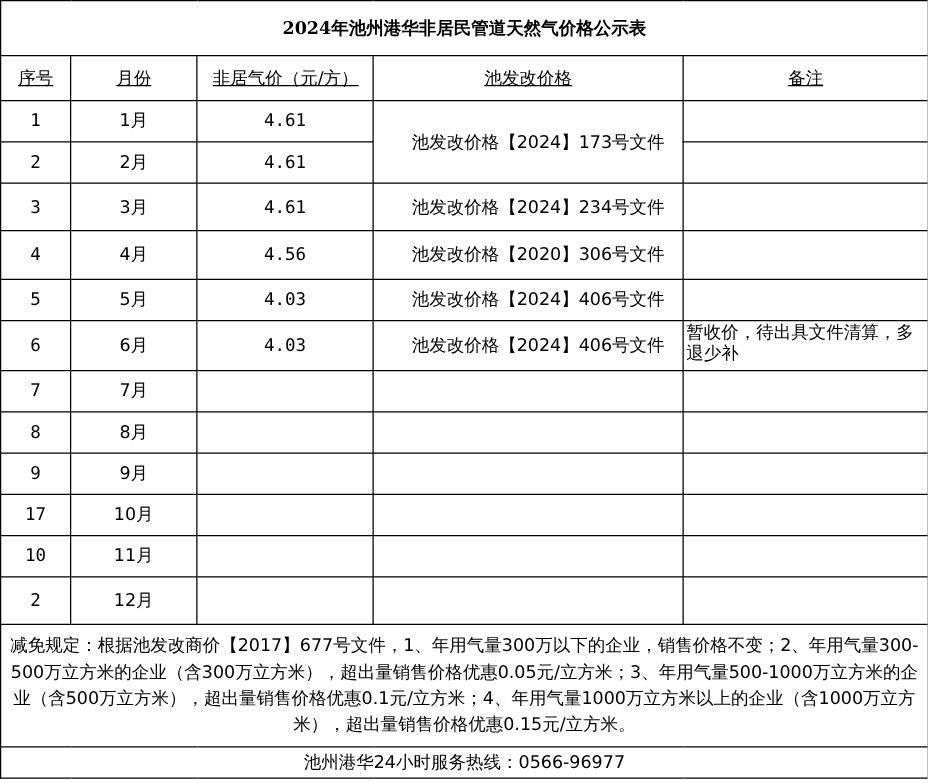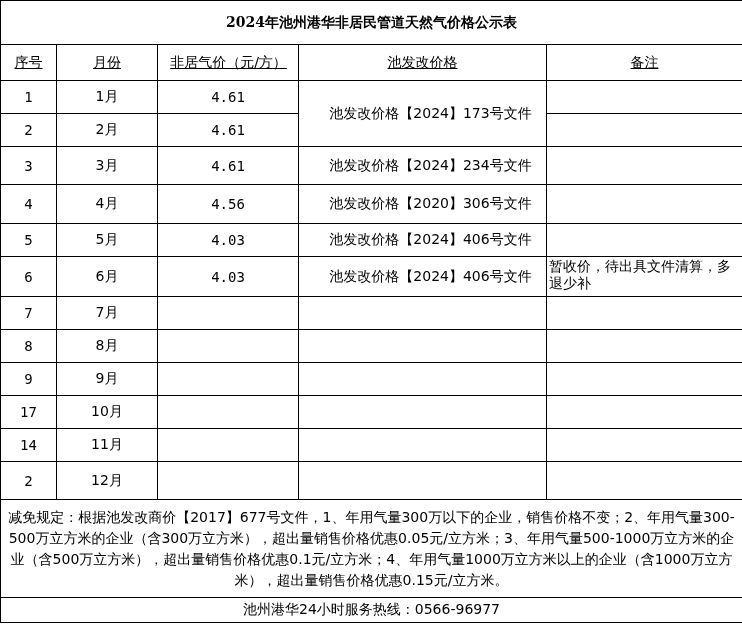--- a/index.html
+++ b/index.html
@@ -102,21 +102,21 @@
         <td></td>
       </tr>
       <tr style="height:33px">
         <td class="num">17</td>
         <td>10月</td>
         <td class="num"></td>
         <td class="doc"></td>
         <td></td>
       </tr>
       <tr style="height:33px">
-        <td class="num">14</td>
+        <td class="num">10</td>
         <td>11月</td>
         <td class="num"></td>
         <td class="doc"></td>
         <td></td>
       </tr>
       <tr style="height:38px">
         <td class="num">2</td>
         <td>12月</td>
         <td class="num"></td>
         <td class="doc"></td>

